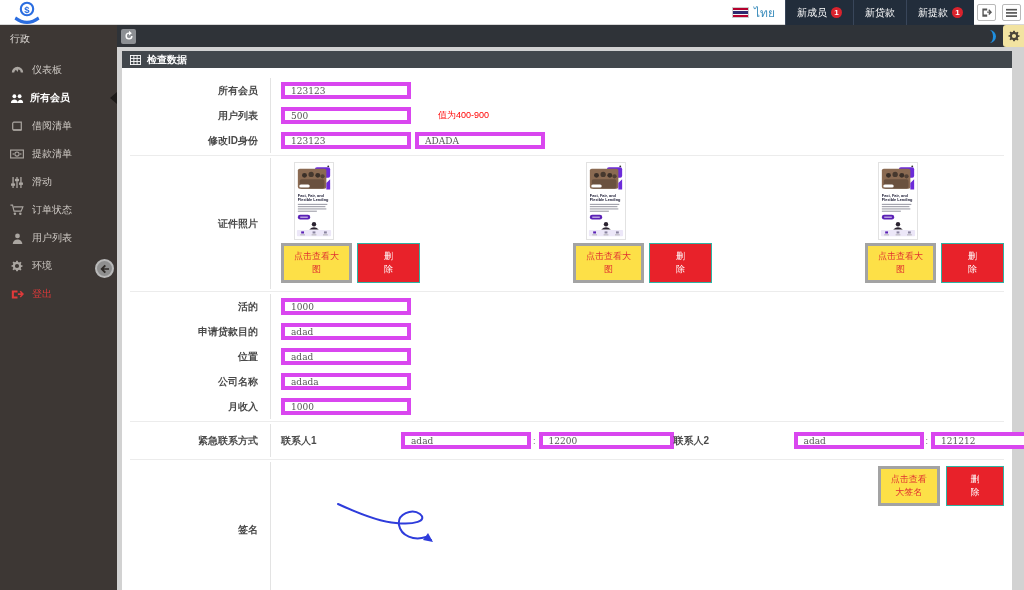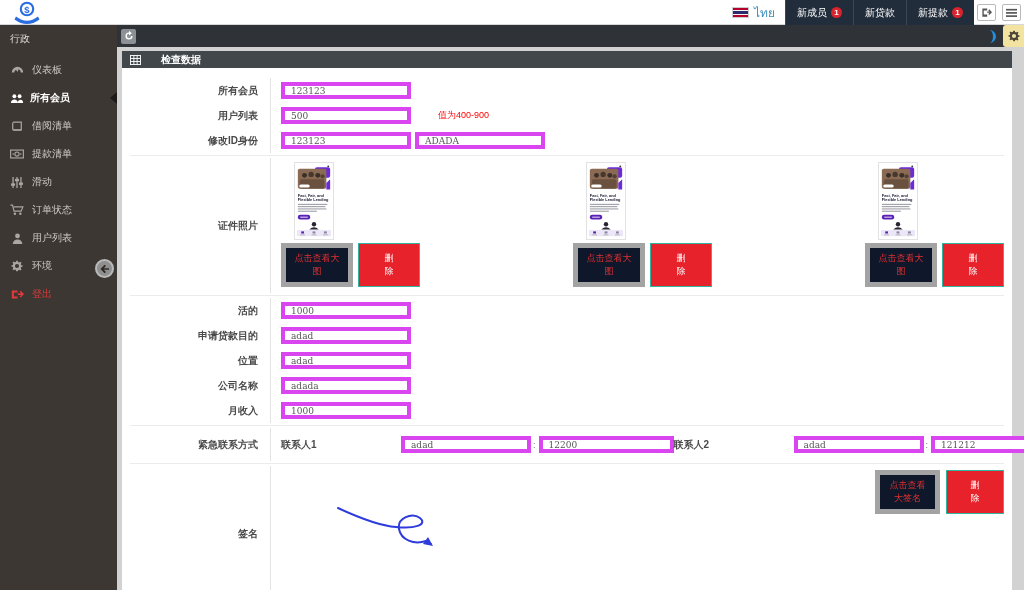--- a/index.html
+++ b/index.html
@@ -43,42 +43,42 @@
   .refresh-btn { margin-left:4px; width:15px; height:15px; background:#8d9094; border-radius:2px;
              display:flex; align-items:center; justify-content:center; cursor:pointer; }
   .toolbar-right { margin-left:auto; display:flex; align-items:center; height:100%; }
   .crescent { width:9px; height:13px; border-right:3px solid #1f8fe0; border-radius:0 9px 9px 0; margin-right:7px; }
   .gear-btn { width:21px; height:22px; background:#f2e3a1; display:flex; align-items:center;
              justify-content:center; border-radius:3px 0 0 3px; cursor:pointer; }
 
   
   .panel { position:absolute; top:51px; left:122px; width:890px; z-index:5; }
   .panel-header { background:#42474c; color:#fff; font-size:10px; font-weight:bold; height:17px;
-                  display:flex; align-items:center; gap:20px; padding:0 8px; }
+                  display:flex; align-items:center; gap:6px; padding:0 8px; }
   .panel-body { background:#fff; padding:8px 8px 6px 8px; }
 
   .fgroup { border-bottom:1px solid #ececec; padding:2px 0; }
   .fgroup:last-child { border-bottom:none; }
   .frow { display:flex; align-items:center; }
   .flabel { width:140px; text-align:right; padding-right:12px; font-size:10px; font-weight:bold;
             color:#4a4a4a; flex-shrink:0; }
   .fcontent { border-left:1px solid #e3e3e3; padding:4px 0 4px 10px; flex:1; display:flex;
             align-items:center; min-height:24px; }
   .fcontent.col { flex-direction:row; align-items:flex-start; }
   input.txt { width:130px; height:17px; border:4px solid #d946ef; font-size:9px; padding:0 6px;
             color:#555; font-family:"DejaVu Serif", serif; background:#fff; }
   .hint { color:#ff0000; font-size:9px; margin-left:27px; }
   .gap4 { margin-left:4px; }
 
   
   .photo-row { gap:153px; align-items:flex-start; padding-top:4px; padding-bottom:6px; }
   .photo-card { display:flex; flex-direction:column; }
   .thumb { width:40px; height:78px; margin-left:13px; border:1px solid #e2e2e2; background:#fff; }
   .card-btns { display:flex; gap:5px; margin-top:3px; }
-  .btn-view { border:5px solid #a3a3a3; background:#0f172a; color:#e03131; font-size:9px;
+  .btn-view { border:3px solid #a3a3a3; background:#fde047; color:#e03131; font-size:9px;
               padding:4px 7px; cursor:pointer; font-family:"Liberation Sans", sans-serif; }
   .btn-del  { border:1px solid #2fb3a3; background:#e8222a; color:#fff; font-size:9px;
               padding:4px 22px; cursor:pointer; font-family:"Liberation Sans", sans-serif; }
 
   
   .contact-row { display:flex; align-items:center; min-height:25px; }
   .sub-label { width:120px; font-size:10px; font-weight:bold; color:#4a4a4a; }
   .colon { font-size:9px; color:#777; margin:0 3px 0 2px; }
   input.txt.cphone { width:135px; }
 

